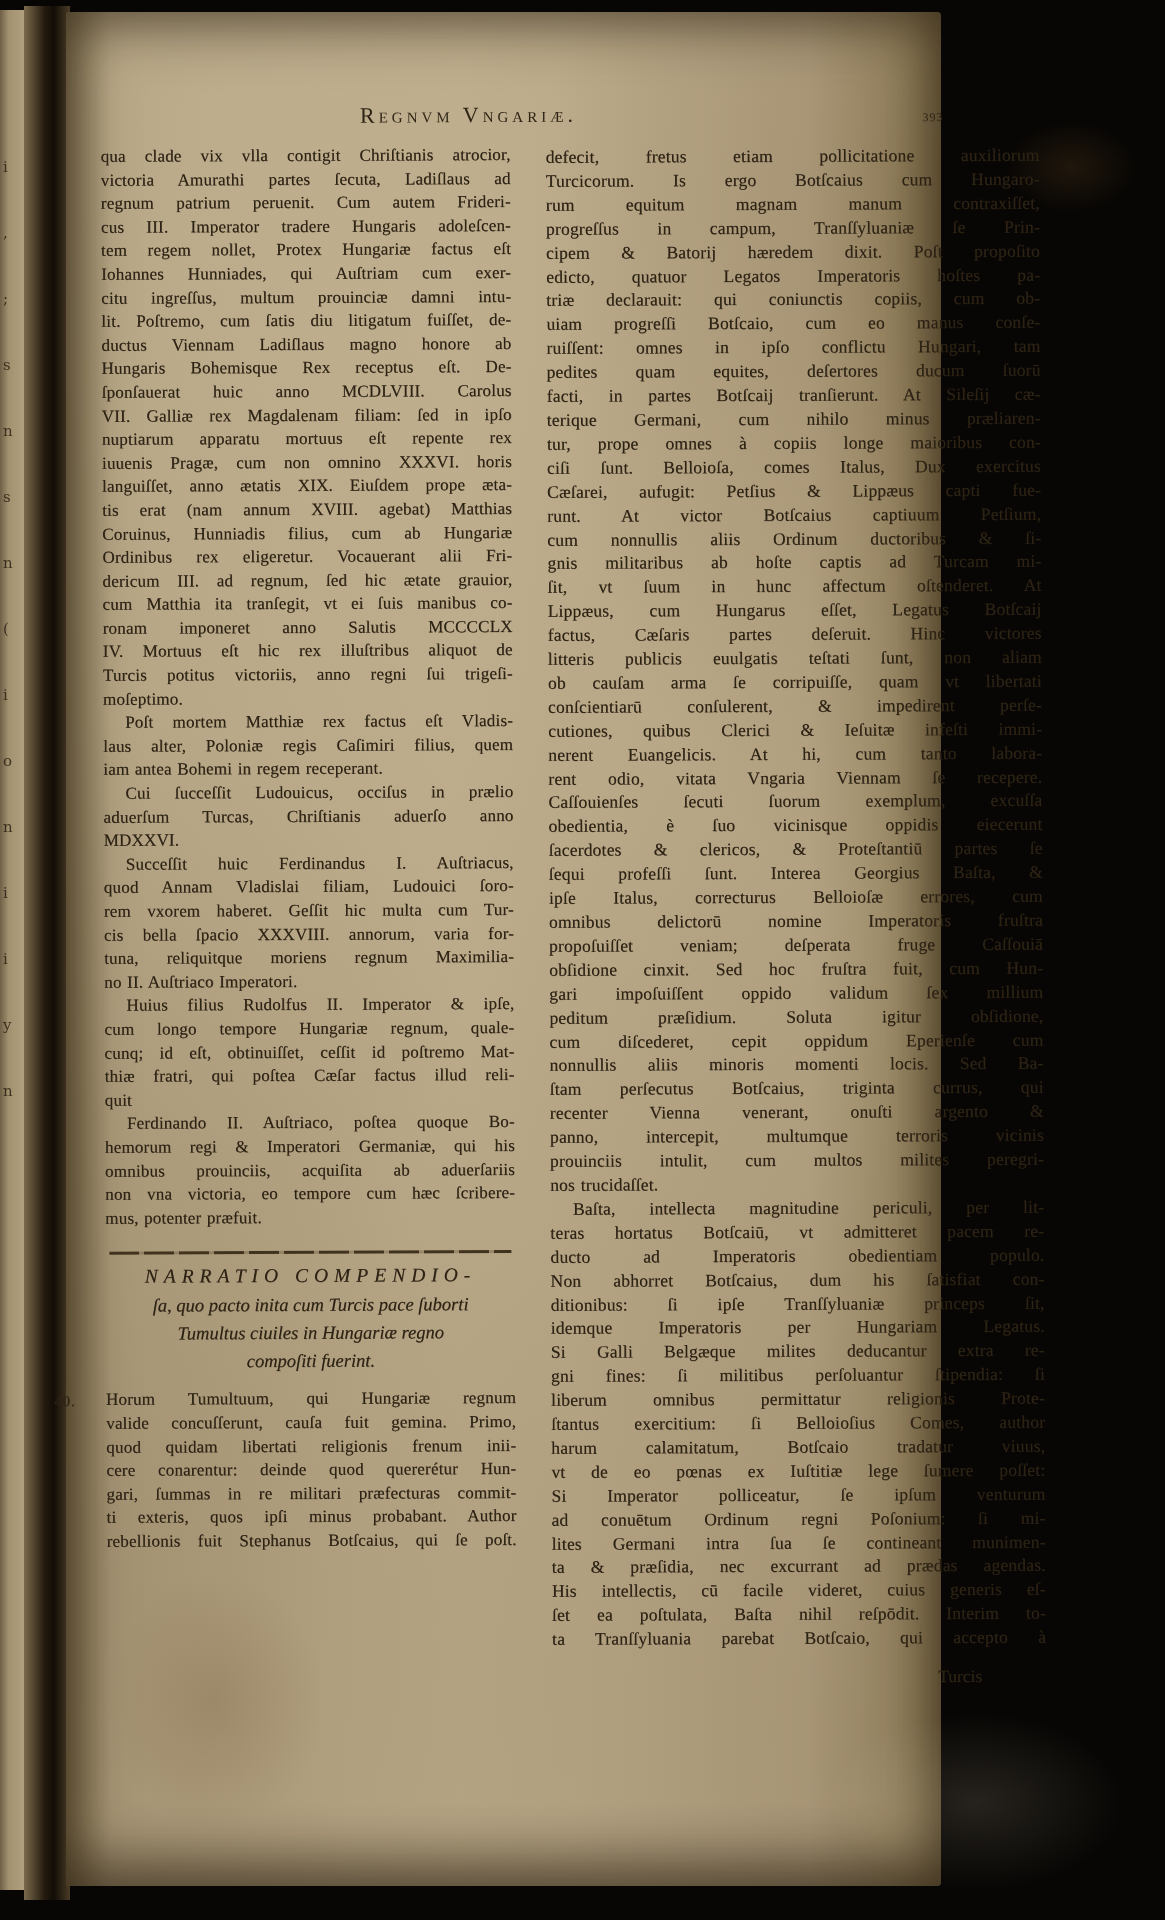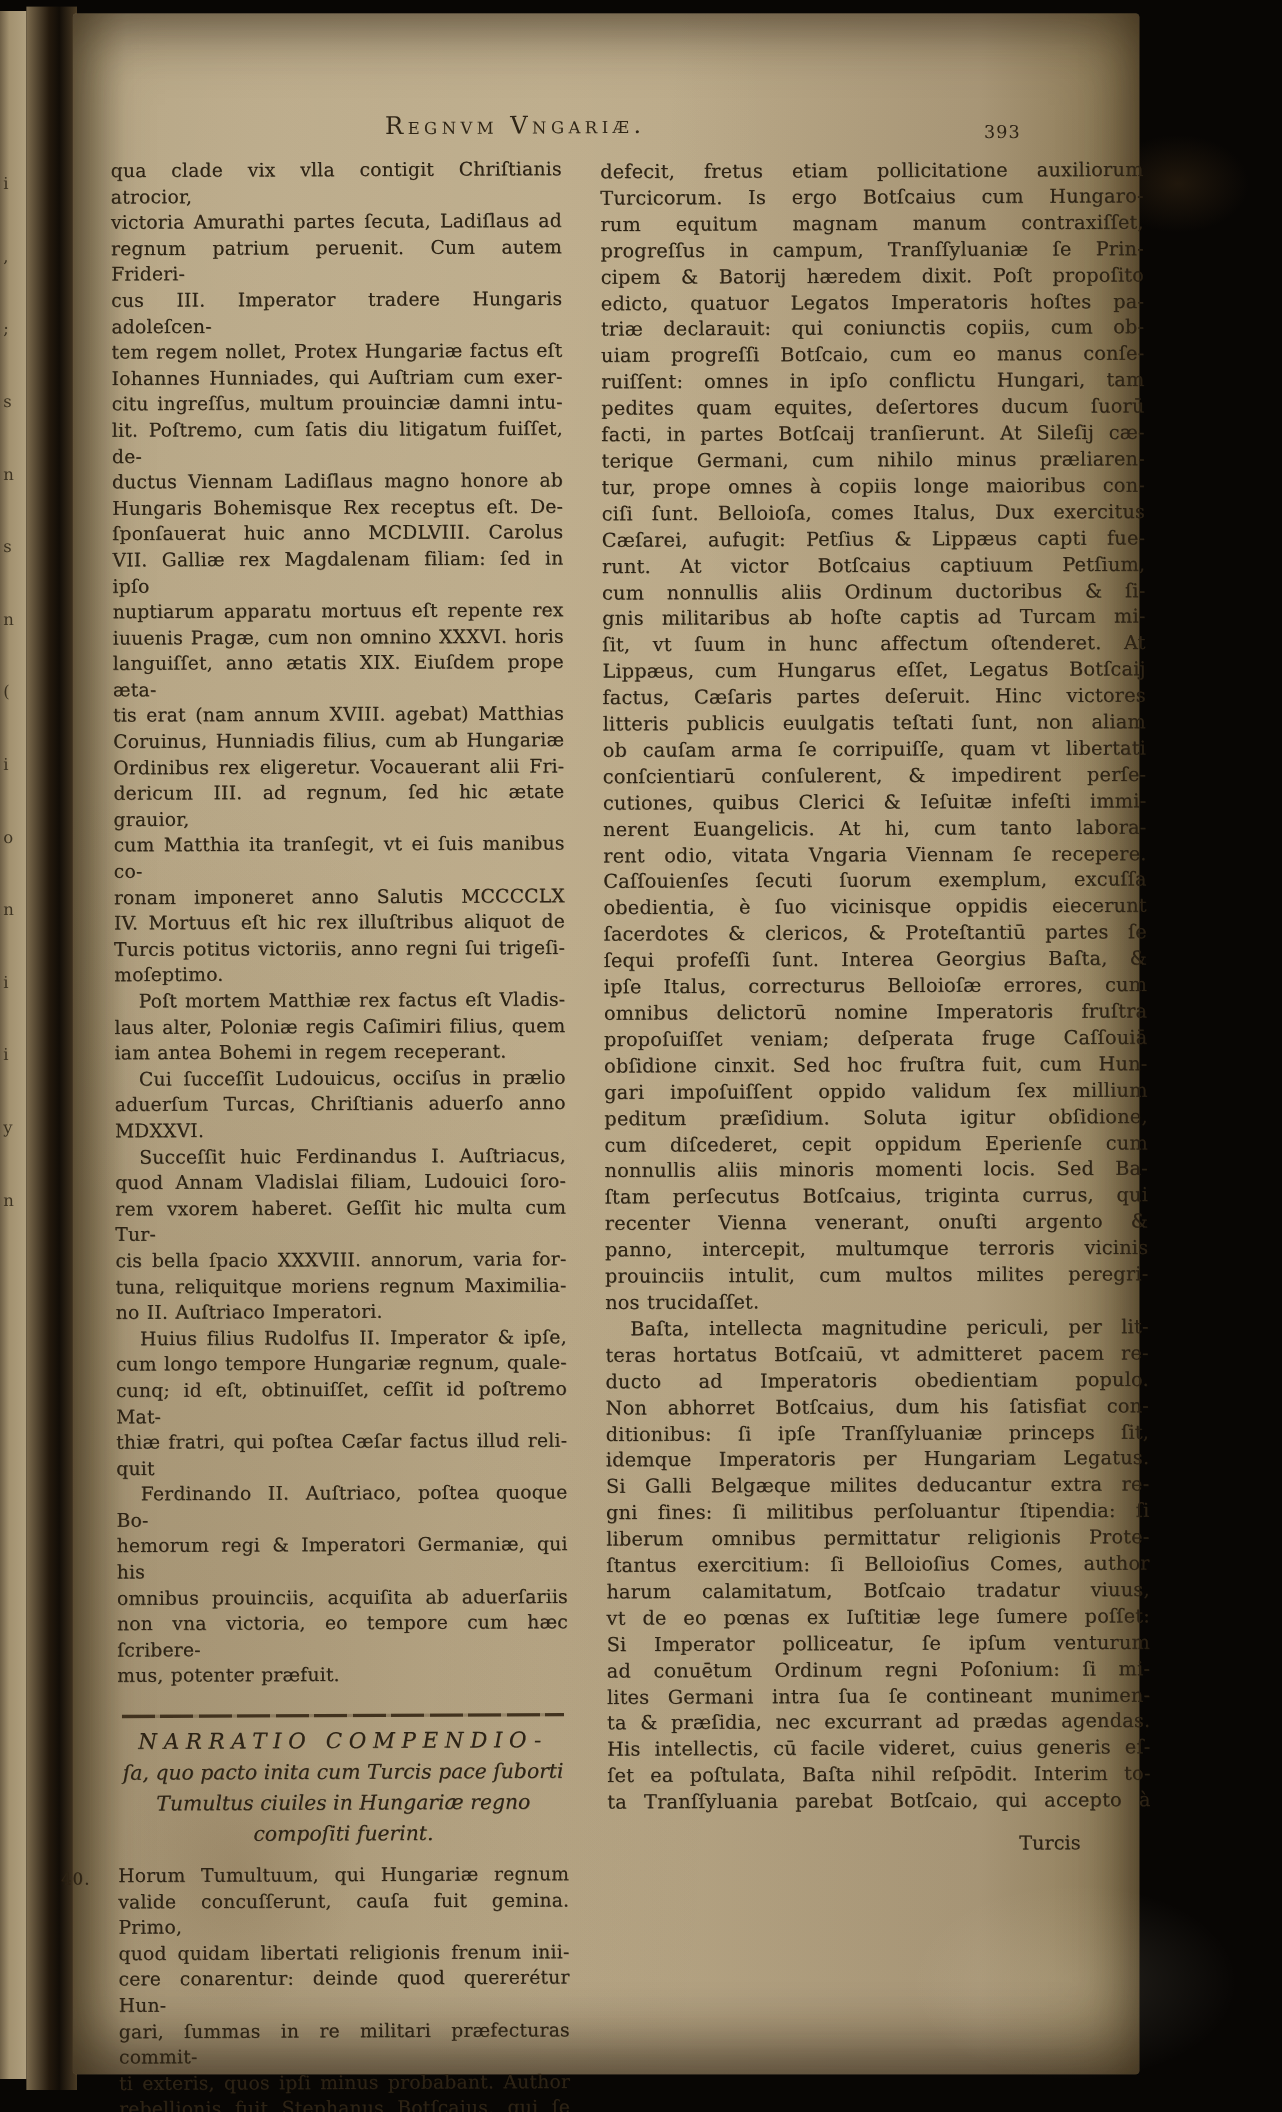--- a/index.html
+++ b/index.html
@@ -8,44 +8,44 @@
 
   
   .prev-leaf{position:absolute;left:0;top:10px;width:24px;height:1880px;
     background:linear-gradient(90deg,#6e5f46 0%,#a2916f 35%,#b0a07f 100%);}
   .edge-mark{position:absolute;left:3px;color:rgba(32,24,12,.78);
     font-size:15px;line-height:15px;}
   .gutter{position:absolute;left:24px;top:6px;width:46px;height:1894px;
     background:linear-gradient(90deg,#7b6a4d 0%,#241a0e 45%,#120d07 65%,#4a3b25 100%);}
 
   
-  .page{position:absolute;left:66px;top:12px;width:970px;height:1874px;
+  .page{position:absolute;left:66px;top:12px;width:875px;height:1874px;
     border-radius:4px;
     background:
       radial-gradient(ellipse at 18% 8%, rgba(255,246,222,.10), transparent 42%),
       radial-gradient(ellipse at 96% 10%, rgba(82,60,30,.22), transparent 30%),
       radial-gradient(ellipse at 88% 92%, rgba(70,50,24,.16), transparent 45%),
       radial-gradient(ellipse at 8% 85%, rgba(70,52,26,.14), transparent 40%),
       linear-gradient(90deg,#93835f 0%,#b3a281 5%,#bcab8a 45%,#b7a686 85%,#96855f 100%);
     box-shadow:inset 0 0 70px rgba(42,30,14,.45), inset 0 -28px 50px rgba(30,20,10,.42),
-               inset 0 18px 40px rgba(40,28,14,.30);}
+               inset 0 18px 40px rgba(40,28,14,.30);font-family:Liberation Serif, serif;}
   .stain{position:absolute;border-radius:50%;pointer-events:none;}
   .stain.s1{left:940px;top:110px;width:130px;height:90px;
     background:radial-gradient(ellipse,rgba(104,74,36,.25),transparent 70%);}
   .stain.s2{left:40px;top:1560px;width:220px;height:260px;
     background:radial-gradient(ellipse,rgba(96,70,38,.18),transparent 70%);}
   .stain.s3{left:760px;top:1700px;width:300px;height:180px;
     background:radial-gradient(ellipse,rgba(255,244,214,.12),transparent 70%);}
 
   .text-layer{position:absolute;left:0;top:0;width:100%;height:100%;
     color:#2d2315;transform:rotate(-0.25deg);transform-origin:50% 0;}
 
   .header-title{position:absolute;left:222px;top:90px;width:360px;text-align:center;
     font-variant:small-caps;font-size:22px;letter-spacing:4px;color:#2f2516;}
-  .page-number{position:absolute;left:828px;top:100px;font-size:16px;letter-spacing:1px;}
+  .page-number{position:absolute;left:856px;top:100px;font-size:12px;letter-spacing:1px;}
 
   .col{position:absolute;}
   .col-left{left:34px;top:131px;width:410px;font-size:17px;line-height:23.6px;}
   .col-right{left:479px;top:134px;width:494px;font-size:17.5px;line-height:23.9px;}
 
   .para{position:relative;letter-spacing:.2px;word-spacing:1px;
     text-shadow:.3px .3px .5px rgba(45,35,20,.55);}
   .tl{text-align:justify;text-align-last:justify;}
   .tl.last{text-align-last:left;}
   .para.indent .tl:first-child{text-indent:1.3em;}

